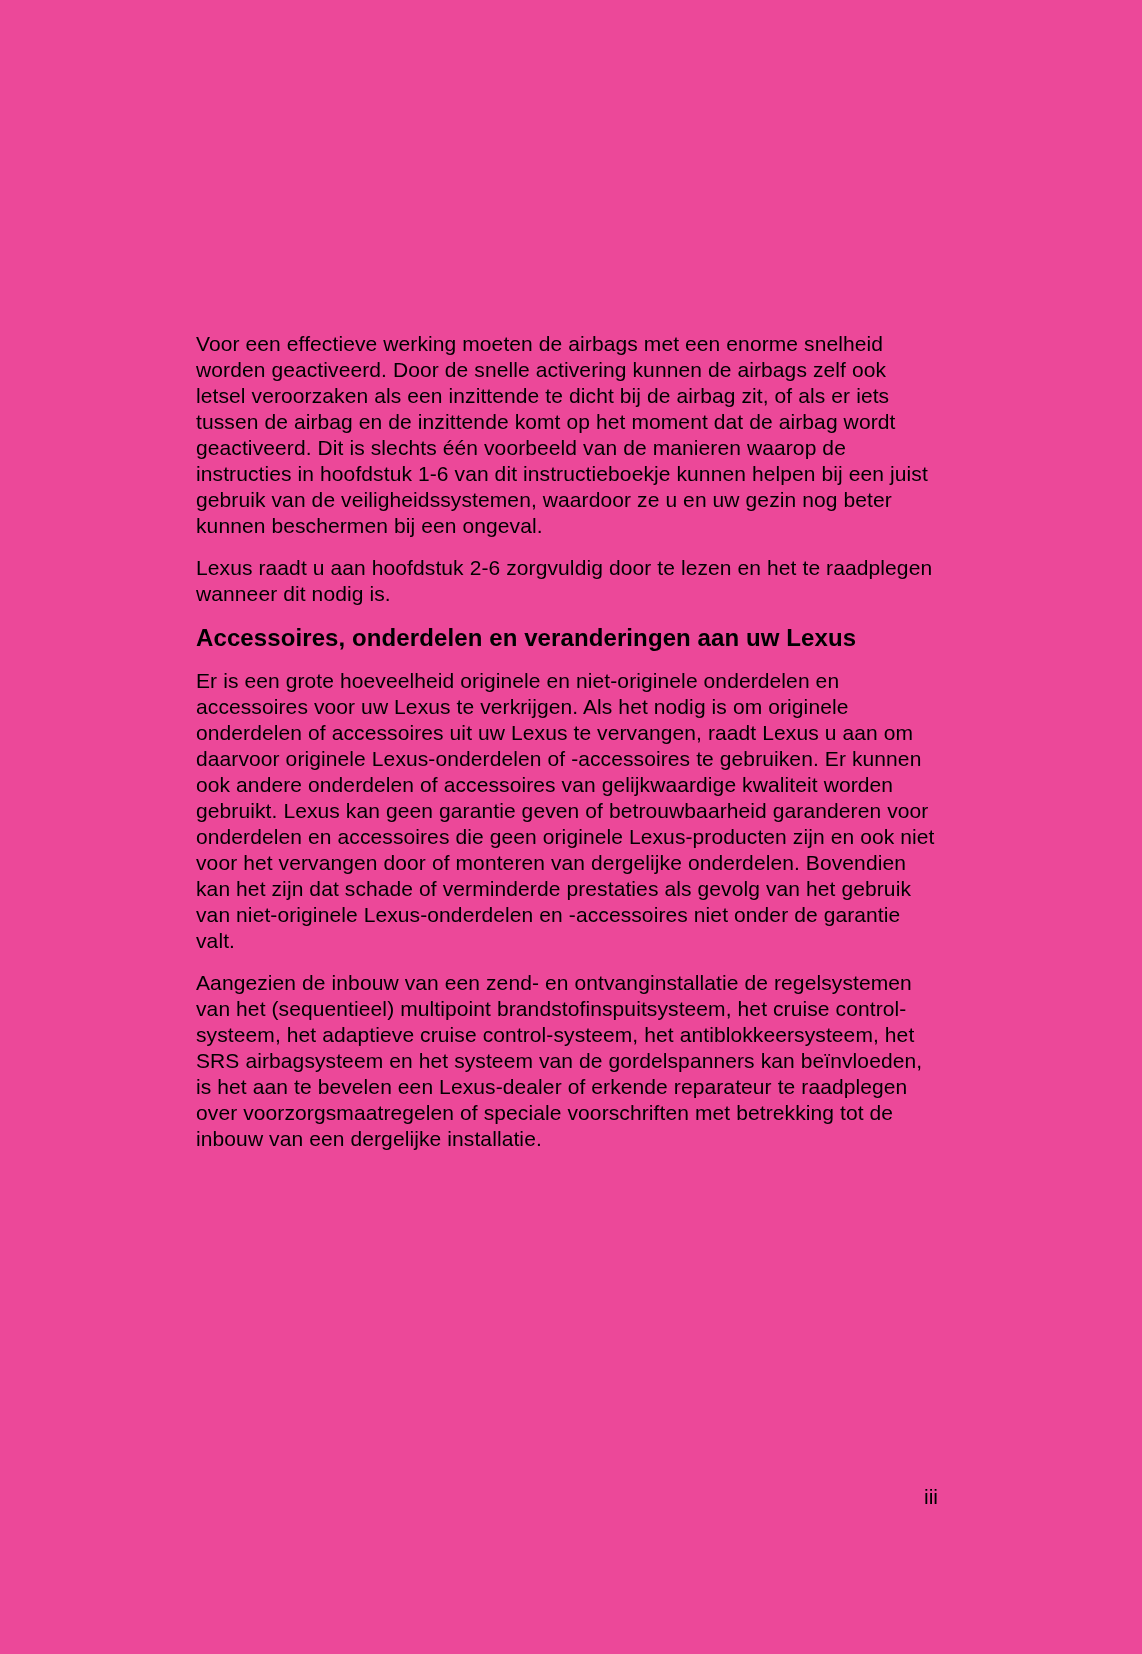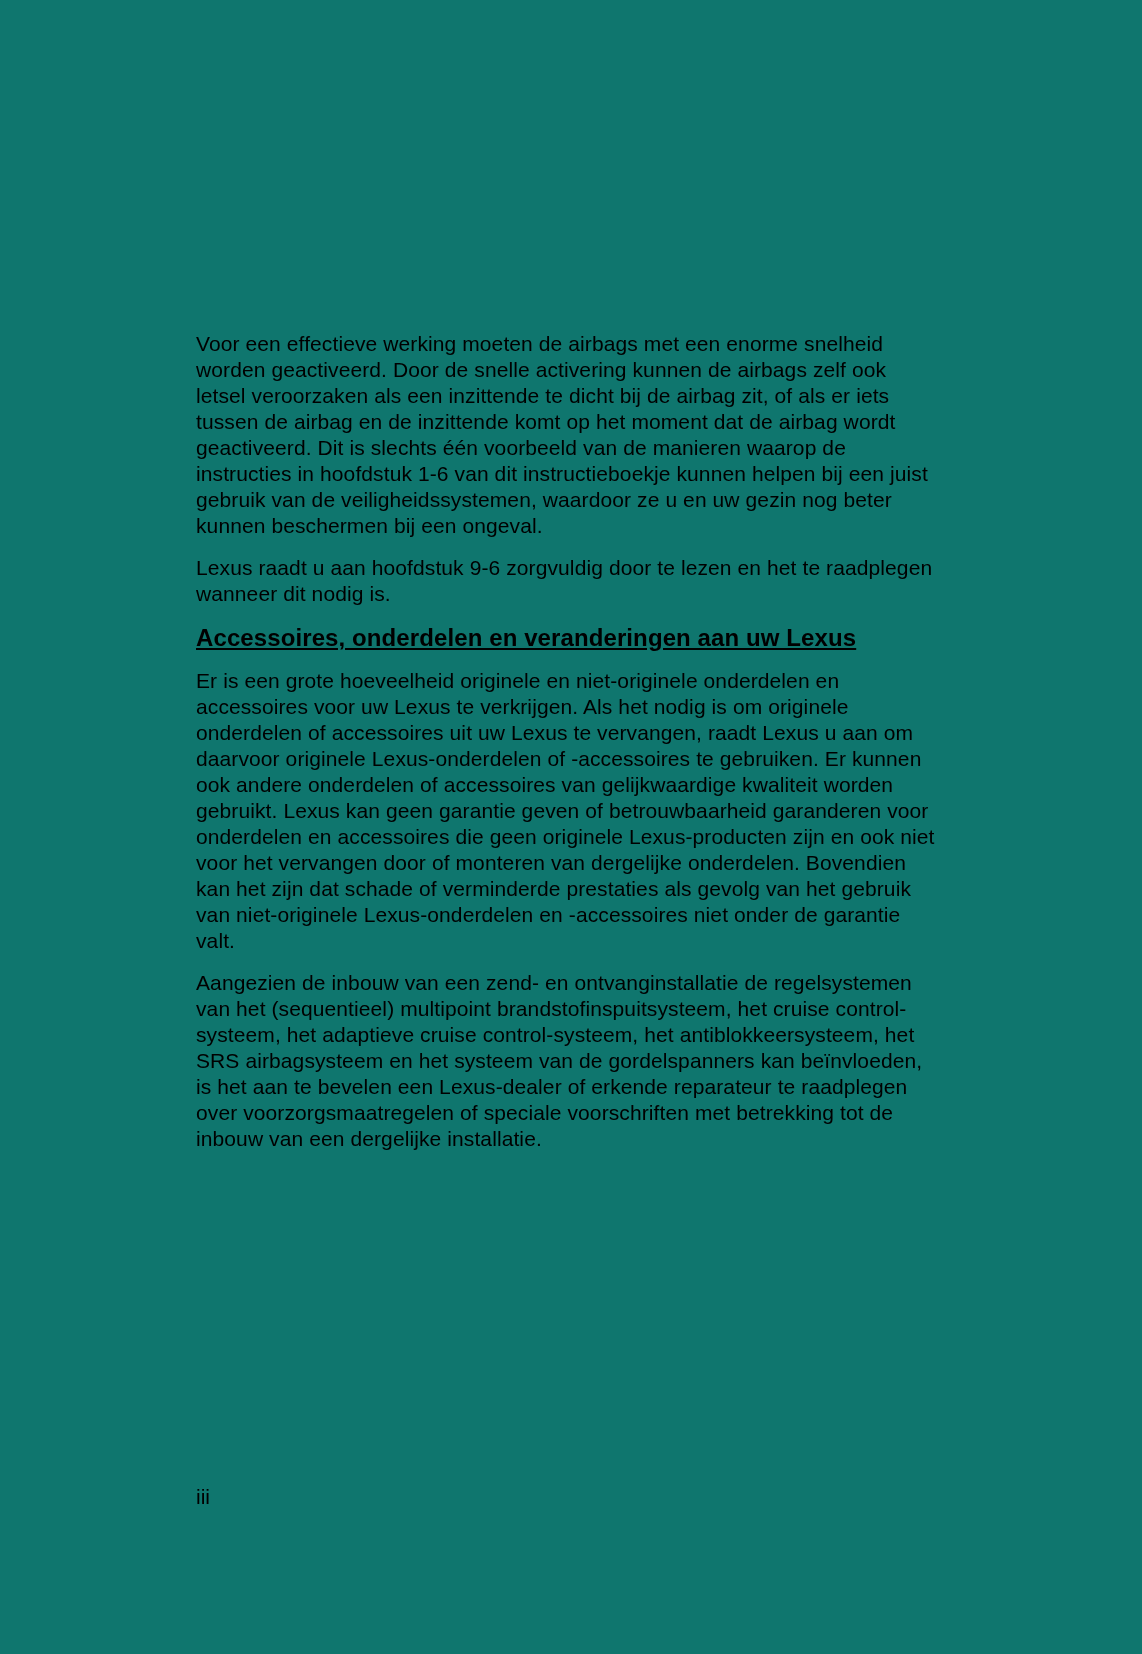--- a/index.html
+++ b/index.html
@@ -11,62 +11,61 @@
     height: 1654px;
     background: #ffffff;
     color: #000000;
     font-family: "Liberation Sans", sans-serif;
     position: relative;
     overflow: hidden;
   }
   .page {
     position: absolute;
     inset: 0;
-    background: #0f766e;
+    background: #ec4899;
   }
   .page-content {
     position: absolute;
     left: 196px;
     top: 331px;
     width: 742px;
   }
   p.body-text {
     font-size: 21px;
     line-height: 26px;
     margin: 0 0 16px 0;
     letter-spacing: 0.1px;
   }
   h2.section-heading {
     font-size: 24px;
     line-height: 30px;
     font-weight: bold;
     margin: 16px 0 15px 0;
     letter-spacing: 0.1px;
-    text-decoration: underline;
   }
   .page-number {
     position: absolute;
     top: 1484px;
     left: 196px;
     width: 742px;
-    text-align: left;
+    text-align: right;
     font-size: 21px;
     line-height: 26px;
   }
 </style>
 </head>
 <body>
 
 <div class="page">
 
   <div class="page-content">
 
     <p class="body-text">Voor een effectieve werking moeten de airbags met een enorme snelheid worden geactiveerd. Door de snelle activering kunnen de airbags zelf ook letsel veroorzaken als een inzittende te dicht bij de airbag zit, of als er iets tussen de airbag en de inzittende komt op het moment dat de airbag wordt geactiveerd. Dit is slechts één voorbeeld van de manieren waarop de instructies in hoofdstuk 1-6 van dit instructieboekje kunnen helpen bij een juist gebruik van de veiligheidssystemen, waardoor ze u en uw gezin nog beter kunnen beschermen bij een ongeval.</p>
 
-    <p class="body-text">Lexus raadt u aan hoofdstuk 9-6 zorgvuldig door te lezen en het te raadplegen wanneer dit nodig is.</p>
+    <p class="body-text">Lexus raadt u aan hoofdstuk 2-6 zorgvuldig door te lezen en het te raadplegen wanneer dit nodig is.</p>
 
     <h2 class="section-heading">Accessoires, onderdelen en veranderingen aan uw Lexus</h2>
 
     <p class="body-text">Er is een grote hoeveelheid originele en niet-originele onderdelen en accessoires voor uw Lexus te verkrijgen. Als het nodig is om originele onderdelen of accessoires uit uw Lexus te vervangen, raadt Lexus u aan om daarvoor originele Lexus-onderdelen of -accessoires te gebruiken. Er kunnen ook andere onderdelen of accessoires van gelijkwaardige kwaliteit worden gebruikt. Lexus kan geen garantie geven of betrouwbaarheid garanderen voor onderdelen en accessoires die geen originele Lexus-producten zijn en ook niet voor het vervangen door of monteren van dergelijke onderdelen. Bovendien kan het zijn dat schade of verminderde prestaties als gevolg van het gebruik van niet-originele Lexus-onderdelen en -accessoires niet onder de garantie valt.</p>
 
 
     <p class="body-text">Aangezien de inbouw van een zend- en ontvanginstallatie de regelsystemen van het (sequentieel) multipoint brandstofinspuitsysteem, het cruise control-systeem, het adaptieve cruise control-systeem, het antiblokkeersysteem, het SRS airbagsysteem en het systeem van de gordelspanners kan beïnvloeden, is het aan te bevelen een Lexus-dealer of erkende reparateur te raadplegen over voorzorgsmaatregelen of speciale voorschriften met betrekking tot de inbouw van een dergelijke installatie.</p>
 
   </div>
 

